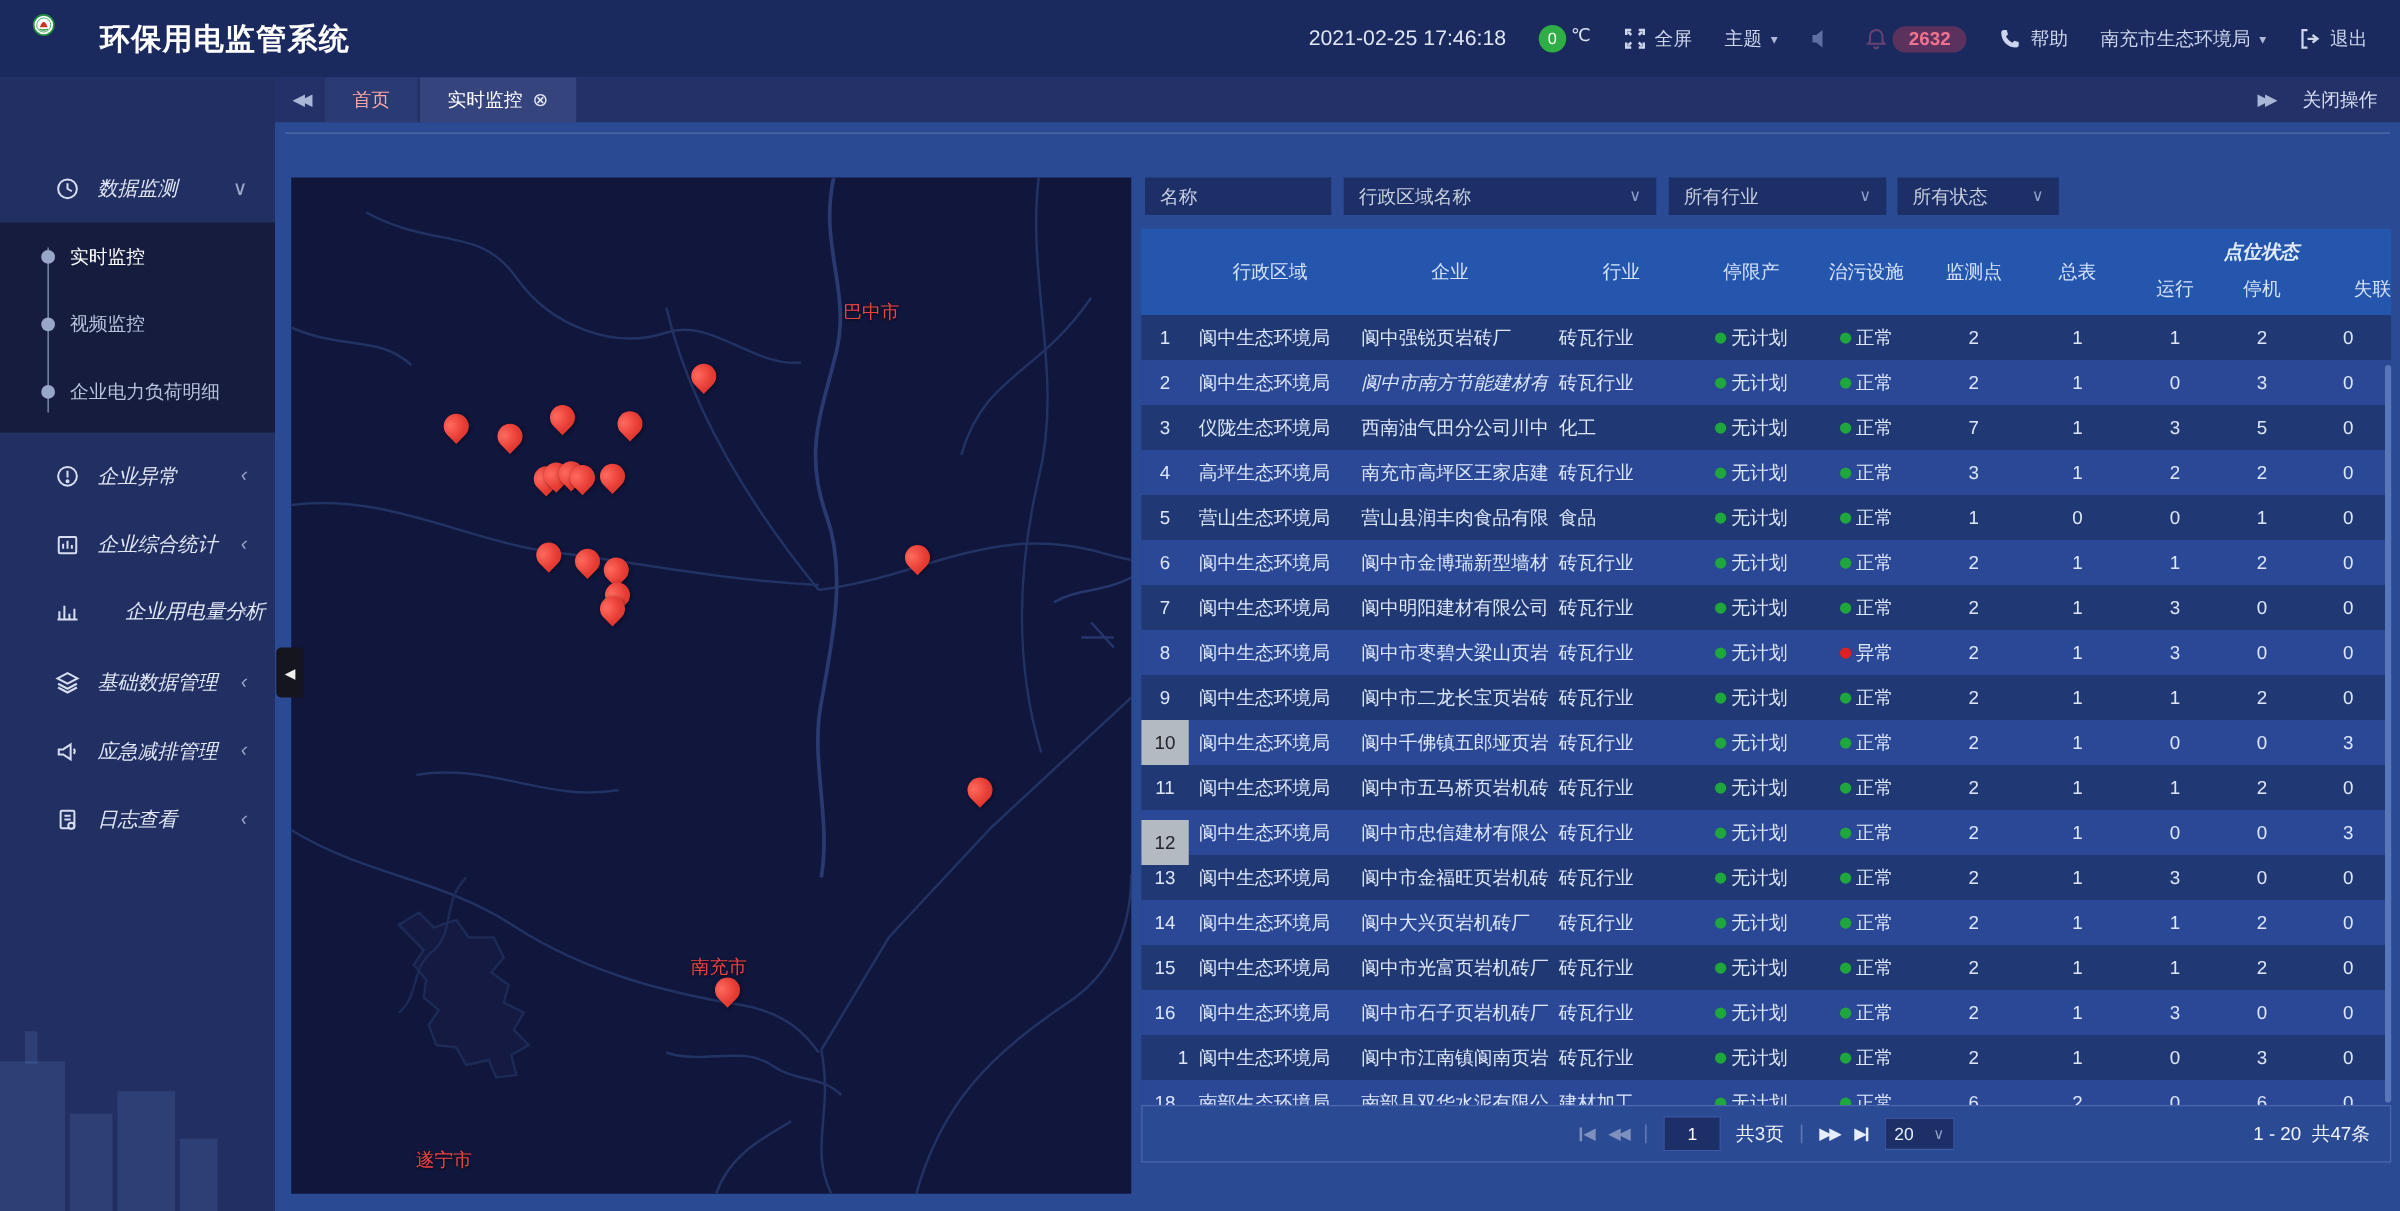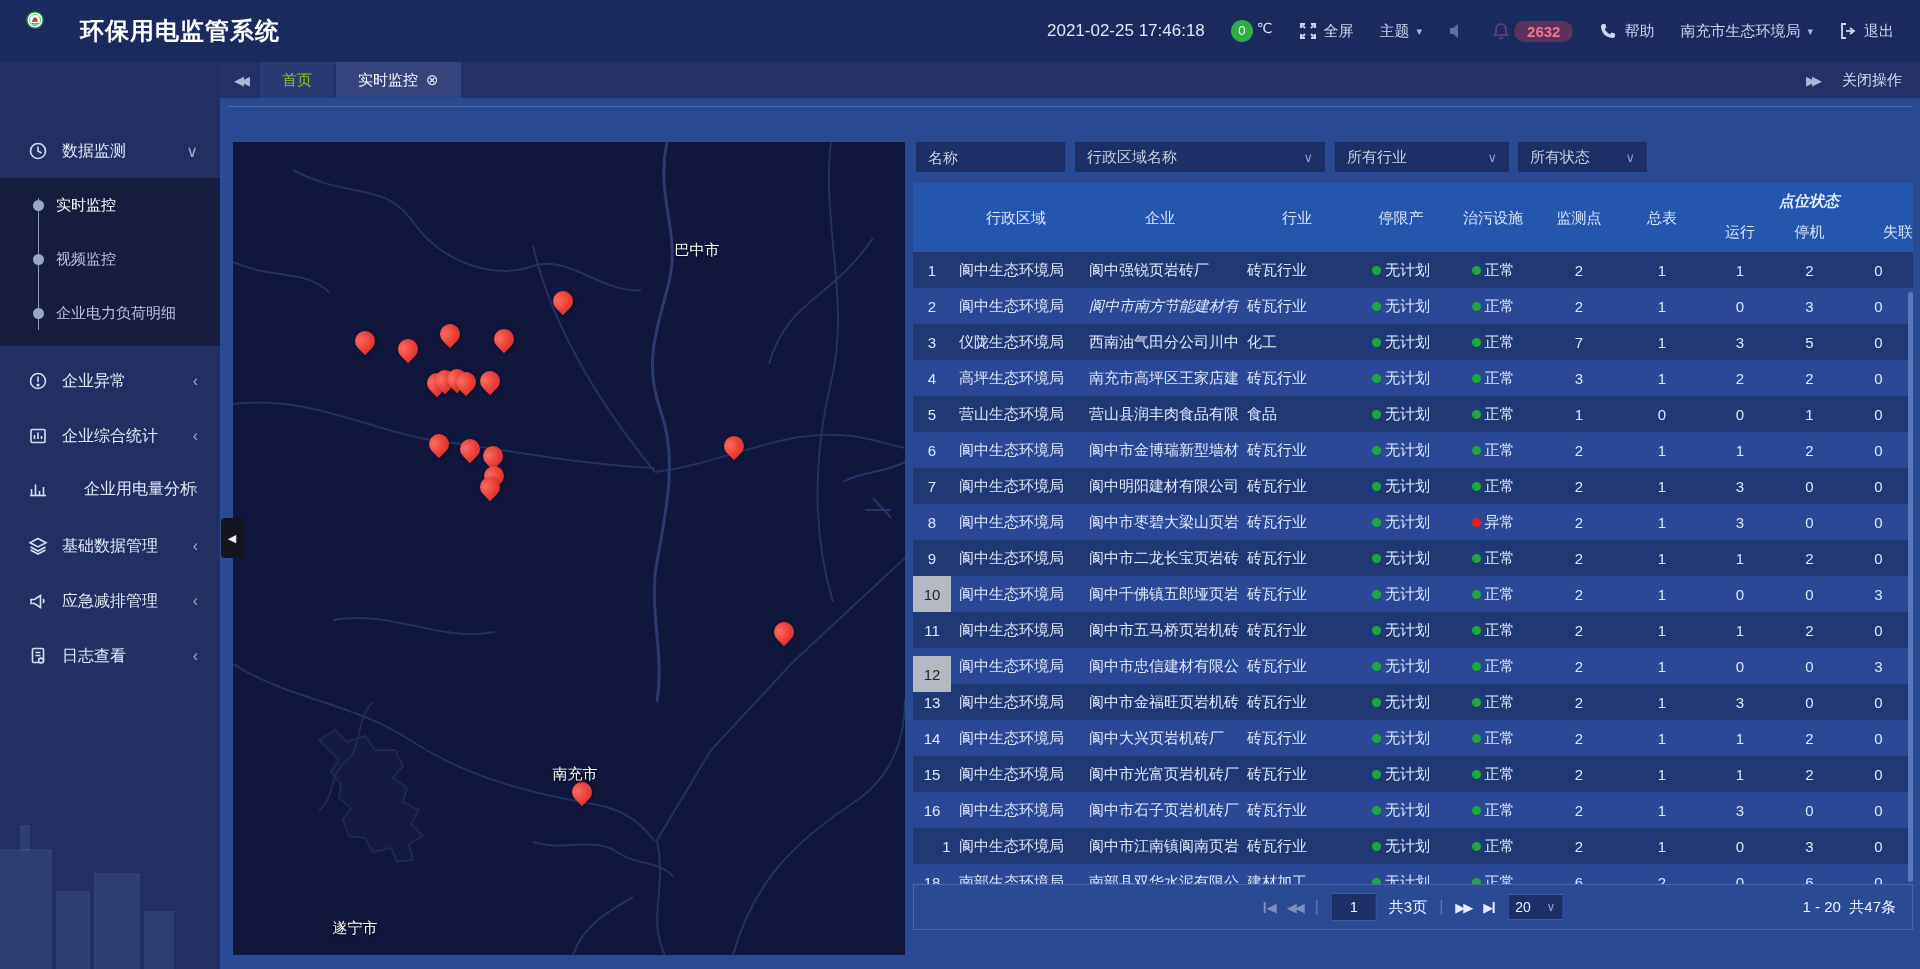--- a/index.html
+++ b/index.html
@@ -19,53 +19,53 @@
   .hbtn{display:flex;align-items:center;gap:7px;cursor:pointer;white-space:nowrap;}
   .caret{font-size:11px;color:#aeb9d8;}
   .notif{display:flex;align-items:center;gap:4px;}
   .notif .pill{background:rgba(196,62,94,.38);color:#f2738f;font-weight:bold;border-radius:12px;
        padding:2px 13px;font-size:15px;}
   .hicon{display:inline-flex;width:18px;height:18px;}
   .hicon svg{width:18px;height:18px;}
   
   .sidebar{position:absolute;top:62px;left:0;width:220px;bottom:0;background:#212f63;overflow:hidden;}
   .sgroup{position:absolute;left:0;width:220px;height:46px;display:flex;align-items:center;
-       padding-left:28px;box-sizing:border-box;cursor:pointer;}
+       padding-left:44px;box-sizing:border-box;cursor:pointer;font-style:italic;}
   .sgroup .sicon{width:20px;height:20px;margin-right:14px;display:inline-flex;}
   .sgroup .sicon svg{width:20px;height:20px;}
   .sgroup .slabel{font-size:16px;color:#e2e8f6;}
   .sgroup .schev{position:absolute;right:22px;color:#9daac9;font-size:16px;}
   .ssub{position:absolute;left:0;width:220px;height:168px;background:#151c3e;}
   .ssub:before{content:"";position:absolute;left:38px;top:20px;bottom:16px;width:1px;background:#8d99bd;}
   .ssub-item{position:absolute;left:0;width:220px;height:30px;display:flex;align-items:center;
        padding-left:56px;box-sizing:border-box;font-size:15px;color:#b9c3de;cursor:pointer;}
   .ssub-item .dot{position:absolute;left:33px;width:11px;height:11px;border-radius:50%;background:#9aa6c8;}
   .ssub-item.active{color:#ffffff;}
   .wm{position:absolute;background:rgba(125,165,235,.14);}
   
   .tabbar{position:absolute;left:220px;top:62px;right:0;height:36px;background:#233168;
        display:flex;align-items:center;}
   .tab-arrow{font-size:13px;letter-spacing:-4px;color:#aab6d6;padding:0 14px;cursor:pointer;}
   .tab{height:36px;display:flex;align-items:center;gap:8px;padding:0 22px;margin-right:2px;
-       background:#2a3a72;color:#84cc16;font-size:15px;cursor:pointer;}
+       background:#2a3a72;color:#fca5a5;font-size:15px;cursor:pointer;}
   .tab.active{background:#35447c;color:#fff;}
   .tab .close{font-size:15px;color:#e3e8f5;cursor:pointer;}
   .tab-right{margin-left:auto;display:flex;align-items:center;gap:24px;padding-right:18px;color:#d6def2;font-size:15px;}
   
   .main{position:absolute;left:220px;top:98px;right:0;bottom:0;background:#2b4a94;}
   .stats-line{position:absolute;left:8px;right:8px;top:8px;height:1px;background:rgba(255,255,255,.18);}
   .stats{position:absolute;left:13px;top:18px;height:26px;display:flex;gap:58px;align-items:center;
        font-size:15px;color:#f2f5fd;}
   
   .map{position:absolute;left:13px;top:44px;width:672px;height:813px;background:#10163c;overflow:hidden;}
   .map svg.roads{position:absolute;left:0;top:0;}
   .pin{position:absolute;width:20px;height:20px;border-radius:50% 50% 50% 0;transform:rotate(-45deg);
        background:radial-gradient(circle at 35% 30%, #ff6a5e, #e63c34 60%, #cf322b);
        box-shadow:0 1px 3px rgba(0,0,0,.5);cursor:pointer;}
-  .maplabel{position:absolute;transform:translate(-50%,-50%);color:#ffffff;font-size:15px;
+  .maplabel{position:absolute;transform:translate(-50%,-50%);color:#ef4444;font-size:15px;
        text-shadow:0 1px 2px rgba(0,0,0,.8);white-space:nowrap;}
   .map-toggle{position:absolute;left:1px;top:420px;width:22px;height:40px;background:#15151f;
        border-radius:4px 0 0 4px;display:flex;align-items:center;justify-content:center;
        color:#f0f0f0;font-size:11px;cursor:pointer;}
   
   .panel{position:absolute;left:693px;top:44px;width:1000px;height:813px;}
   .filters{position:absolute;left:0;top:0;right:0;height:30px;}
   .fbox{position:absolute;height:30px;background:#1c2f66;box-sizing:border-box;border:none;
        color:#c6cede;font-size:15px;display:flex;align-items:center;padding:0 12px;
        font-family:"Liberation Sans","DejaVu Sans",sans-serif;}

